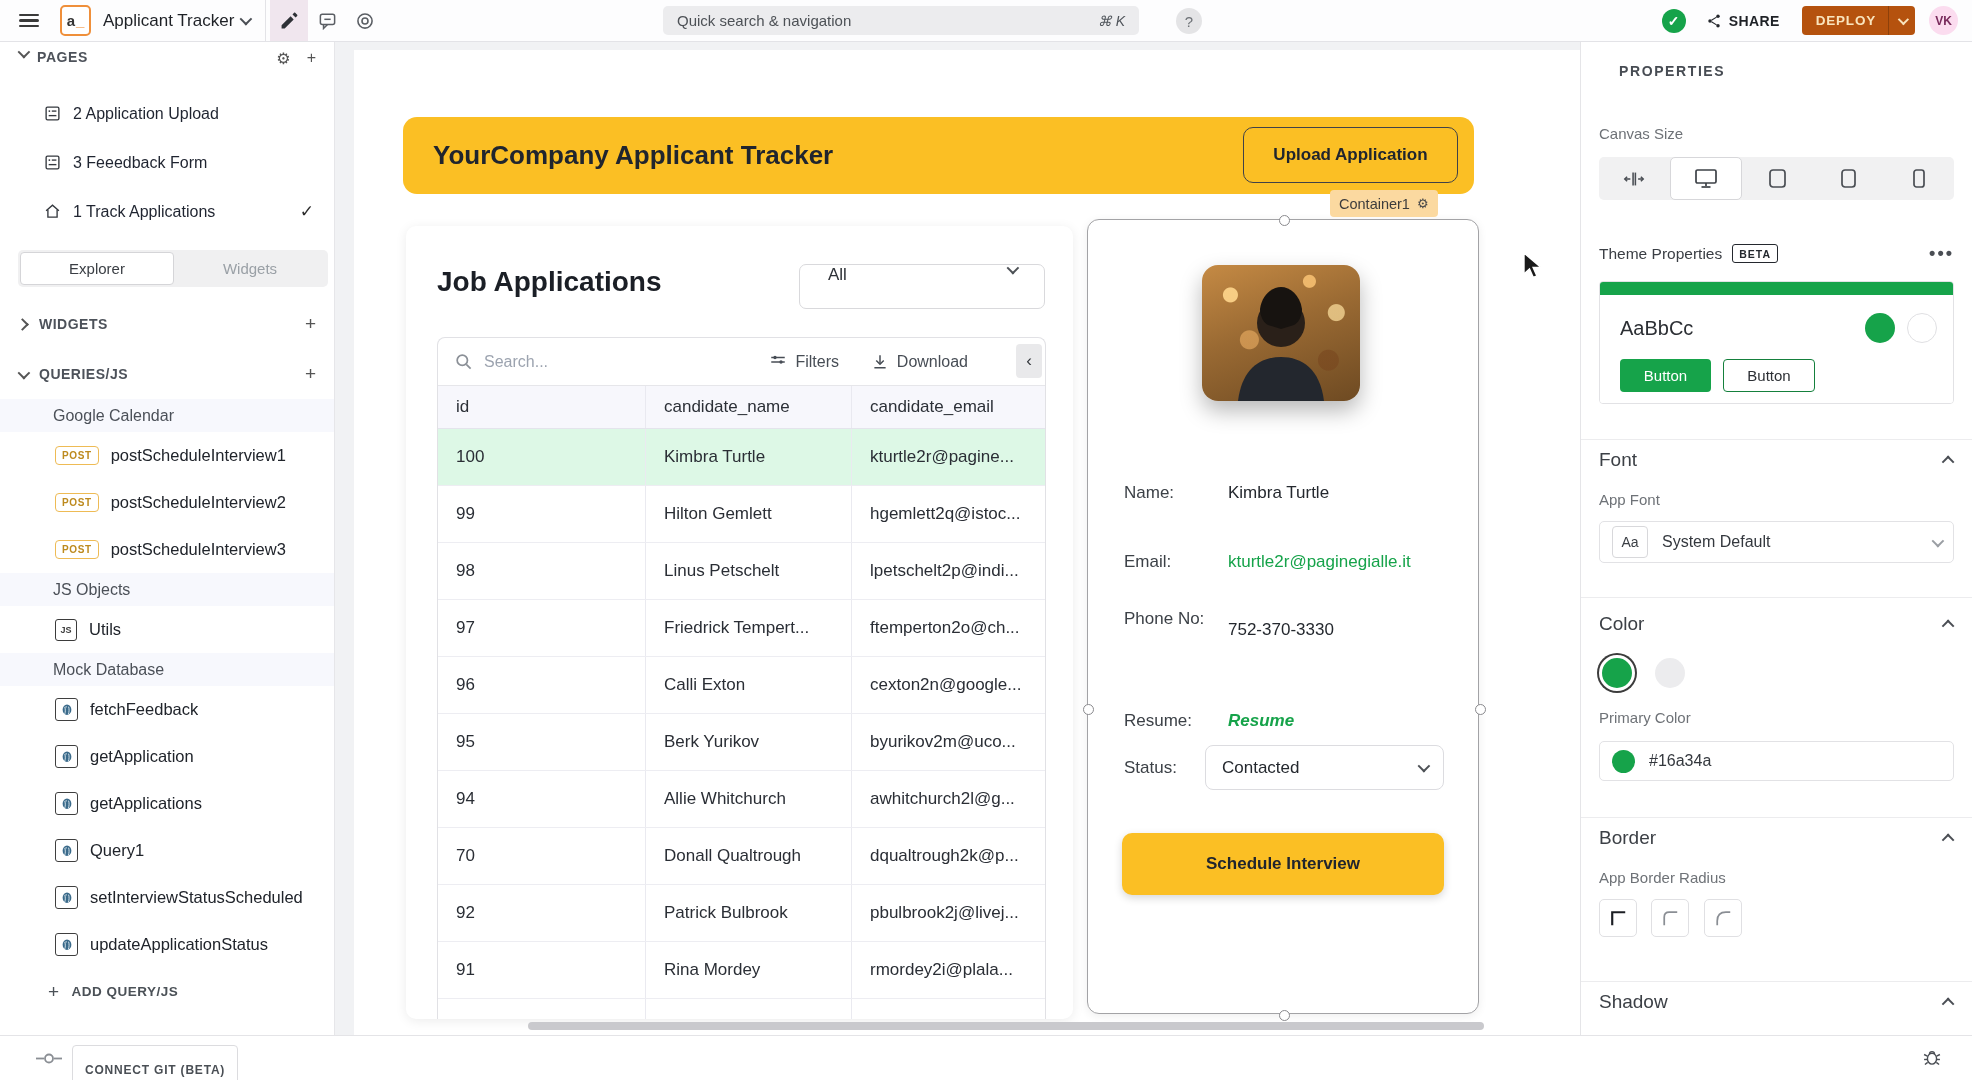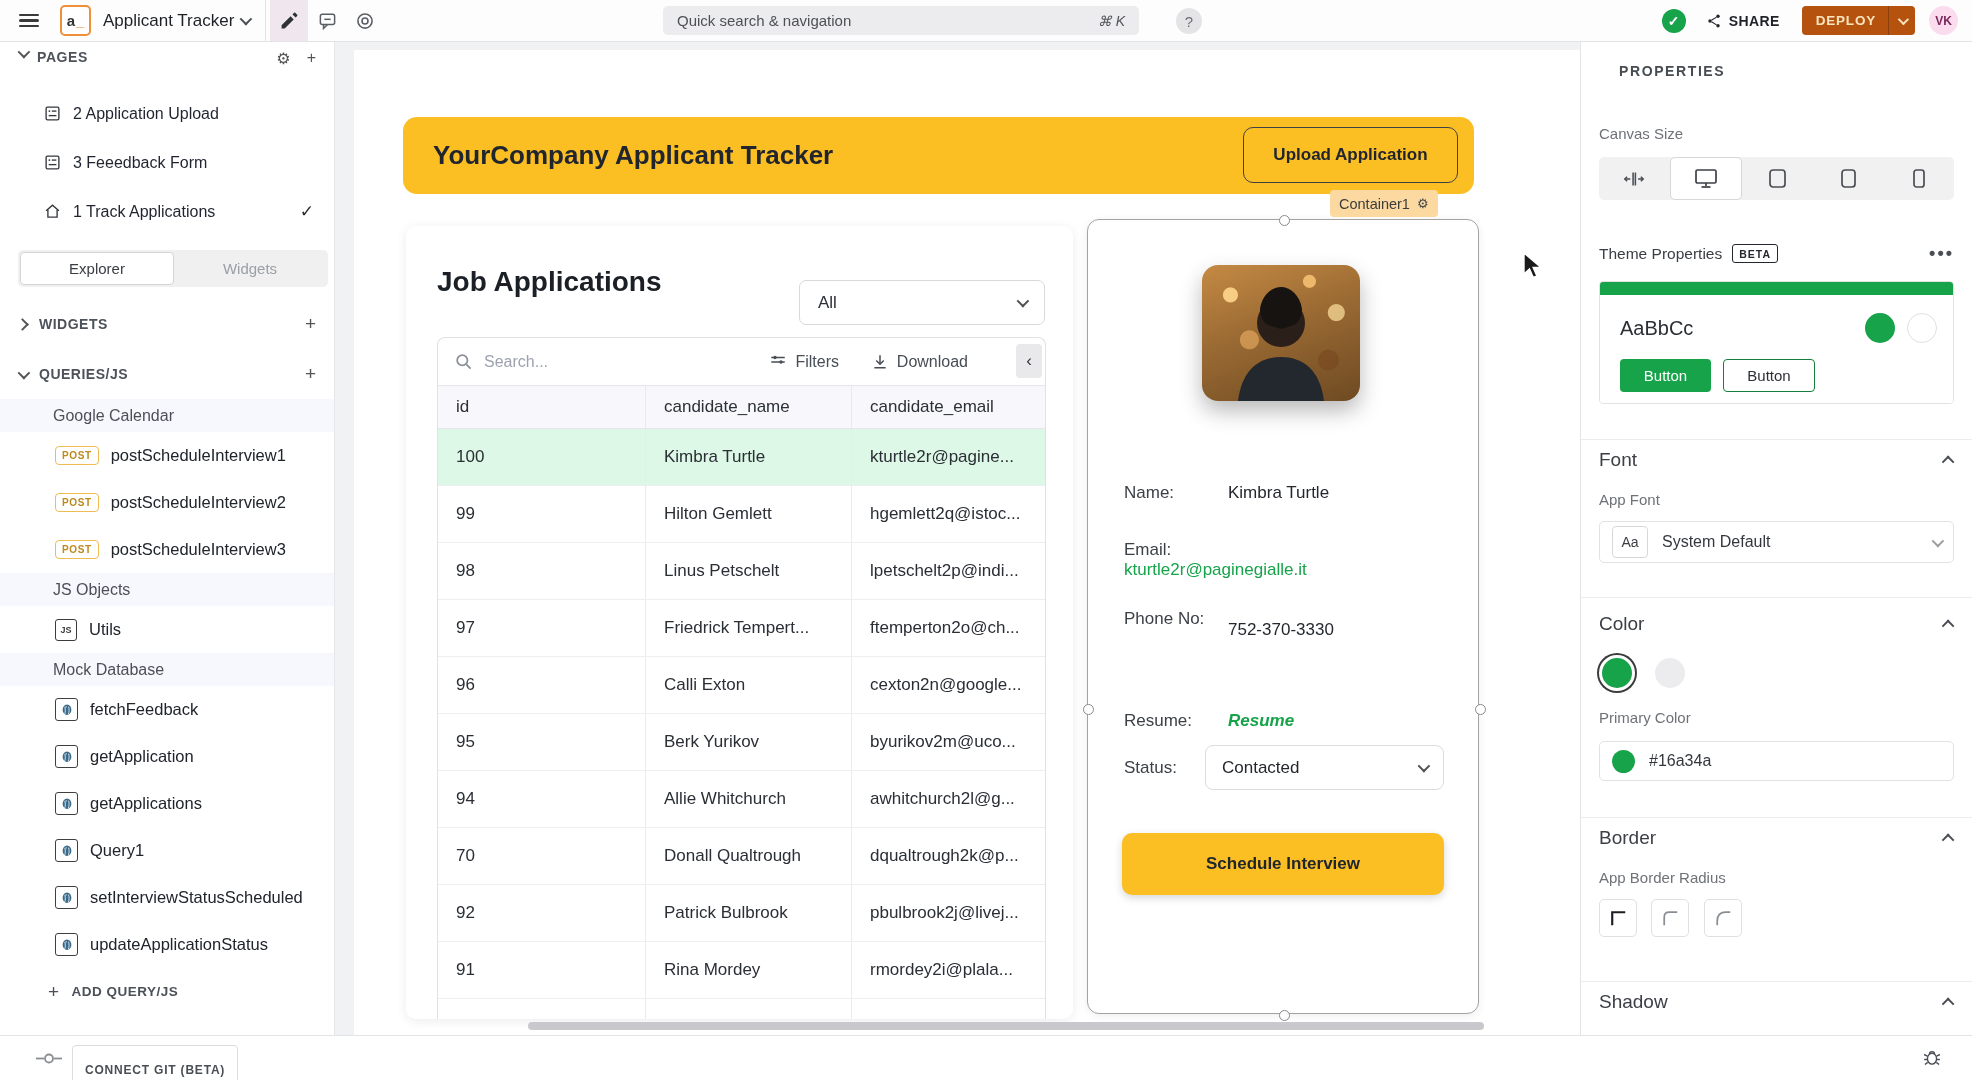--- a/index.html
+++ b/index.html
@@ -68,21 +68,21 @@
 
   #banner{position:absolute;left:403px;top:117px;width:1071px;height:77px;background:#fbbf24;border-radius:14px;z-index:5;}
   #banner .title{position:absolute;left:30px;top:0;height:77px;display:flex;align-items:center;font-size:26px;font-weight:700;color:#20252e;}
   .upload-btn{position:absolute;right:16px;top:10px;width:215px;height:56px;border:1.6px solid #3f4148;border-radius:10px;display:flex;align-items:center;justify-content:center;font-size:17px;font-weight:600;color:#20252e;box-sizing:border-box;}
 
   .widget-tag{position:absolute;left:1330px;top:190px;height:27px;background:#fbd9a0;border-radius:4px;display:flex;align-items:center;gap:7px;padding:0 9px;font-size:14.5px;color:#3c3c3c;z-index:6;}
 
   
   #table-card{position:absolute;left:406px;top:226px;width:667px;height:793px;background:#fff;border-radius:10px;box-shadow:0 2px 12px rgba(0,0,0,.08);overflow:hidden;z-index:4;}
   #table-card .card-title{position:absolute;left:31px;top:40px;font-size:28px;font-weight:700;color:#1b1f26;}
-  .all-select{position:absolute;right:28px;top:54px;width:246px;height:45px;border:1px solid #d9d9dc;border-radius:7px;display:flex;align-items:center;padding:0 18px;box-sizing:border-box;font-size:17px;color:#2d3137;}
+  .all-select{position:absolute;right:28px;top:38px;width:246px;height:45px;border:1px solid #d9d9dc;border-radius:7px;display:flex;align-items:flex-start;padding:0 28px;box-sizing:border-box;font-size:17px;color:#2d3137;}
   .all-select .chev{margin-left:auto;color:#4d5156;}
   .tbl-frame{position:absolute;left:31px;top:111px;width:609px;bottom:0;border:1px solid #e1e1e5;border-bottom:none;border-radius:8px 8px 0 0;box-sizing:border-box;overflow:hidden;}
   .tbl-toolbar{height:47px;border-bottom:1px solid #e6e6ea;display:flex;align-items:center;position:relative;}
   .tbl-toolbar .srch{display:flex;align-items:center;gap:11px;margin-left:16px;color:#9ca3af;font-size:16px;}
   .tbl-tool{display:flex;align-items:center;gap:8px;color:#474d55;font-size:16px;position:absolute;top:0;height:47px;}
   .collapse-btn{position:absolute;right:3px;top:6px;width:26px;height:34px;background:#e9e9eb;border-radius:4px;display:flex;align-items:center;justify-content:center;color:#33373c;}
   .tbl-head{display:grid;grid-template-columns:208px 206px 195px;height:42px;background:#f7f7fc;border-bottom:1px solid #e4e4ec;}
   .tbl-head .hc{display:flex;align-items:center;padding-left:18px;font-size:17px;color:#2c3037;border-right:1px solid #e9e9f0;box-sizing:border-box;}
   .tbl-head .hc:last-child{border-right:none;}
   .trow{display:grid;grid-template-columns:208px 206px 195px;height:56px;border-bottom:1px solid #ededf2;background:#fff;}
@@ -496,21 +496,21 @@
       <circle cx="79" cy="58" r="24" fill="#2a2019"></circle>
       <path d="M36 136c4-32 22-44 43-44s39 12 43 44z" fill="#23272e"></path>
       <path d="M58 44c2-14 12-22 21-22s19 8 21 22c0 8-4 14-8 16l-13 4-13-4c-4-2-8-8-8-16z" fill="#171310"></path>
     </svg>
   </div>
 
   <div class="det-row" style="top:263px;">
     <span class="det-label">Name:</span>
     <span class="det-value">Kimbra Turtle</span>
   </div>
-  <div class="det-row" style="top:320px;flex-direction:column;">
+  <div class="det-row" style="top:332px;">
     <span class="det-label">Email:</span>
     <span class="det-value link-green">kturtle2r@paginegialle.it</span>
   </div>
   <div class="det-row" style="top:389px;">
     <span class="det-label" style="width:104px;">Phone No:</span>
     <span class="det-value" style="margin-top:11px;">752-370-3330</span>
   </div>
   <div class="det-row" style="top:491px;">
     <span class="det-label">Resume:</span>
     <span class="det-value link-green" style="font-weight:700;font-style:italic;">Resume</span>

